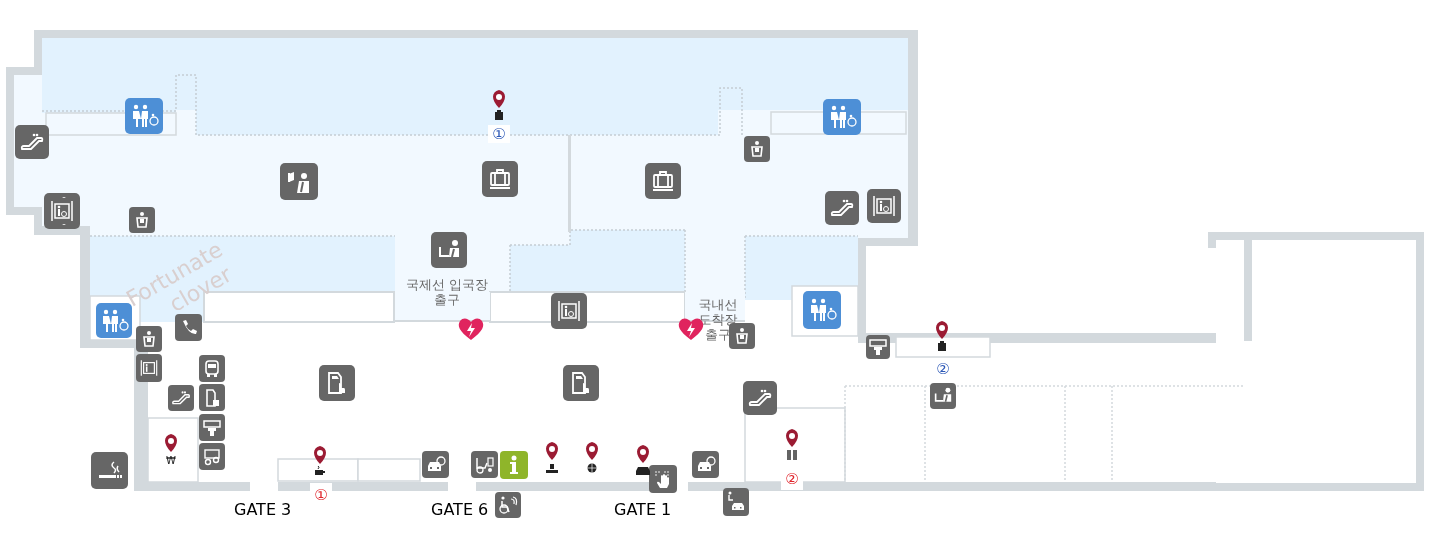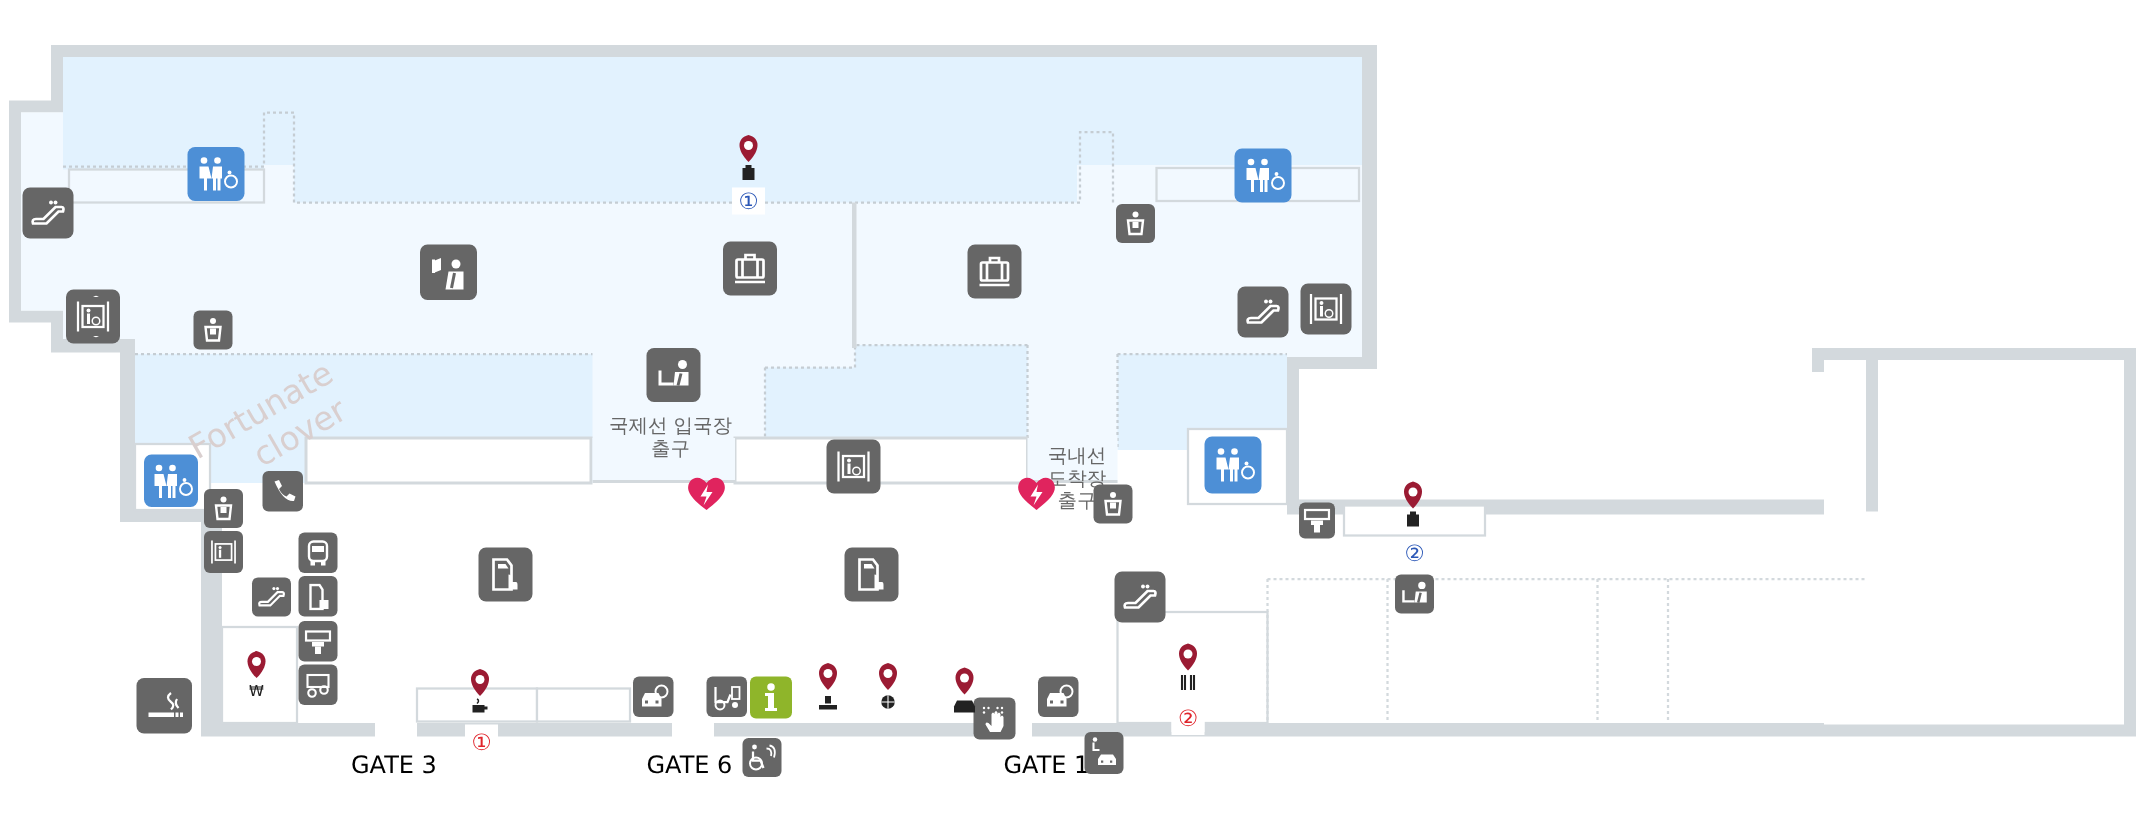--- a/index.html
+++ b/index.html
@@ -100,21 +100,21 @@
   <div>출구</div>
 </div>
 <div class="label" style="left:688px; top:261px; width:60px;margin-top:36px;">
   <div>국내선</div>
   <div>도착장</div>
   <div>출구</div>
 </div>
 
 <div class="gate" style="left:234px; top:500px;">GATE 3</div>
 <div class="gate" style="left:431px; top:500px;">GATE 6</div>
-<div class="gate" style="left:669px; top:500px;">GATE 1</div>
+<div class="gate" style="left:614px; top:500px;">GATE 1</div>
 
 <div class="icon blue" style="left:125px; top:98px; width:38px; height:36px;">
   <svg width="30" height="24" viewBox="0 0 30 24">
       <g fill="#fff">
         <circle cx="7" cy="3" r="2.2"></circle>
         <path d="M4,7 h6 l2,8 h-3 v8 h-2 v-8 h-3 z"></path>
         <circle cx="16" cy="3" r="2.2"></circle>
         <path d="M13,7 h6 v8 h-1 v8 h-2 v-8 h-1 v8 h-2 v-8 h-1 z"></path>
         <circle cx="25" cy="17" r="4" fill="none" stroke="#fff" stroke-width="1.3"></circle>
         <circle cx="24" cy="11" r="1.3"></circle>

